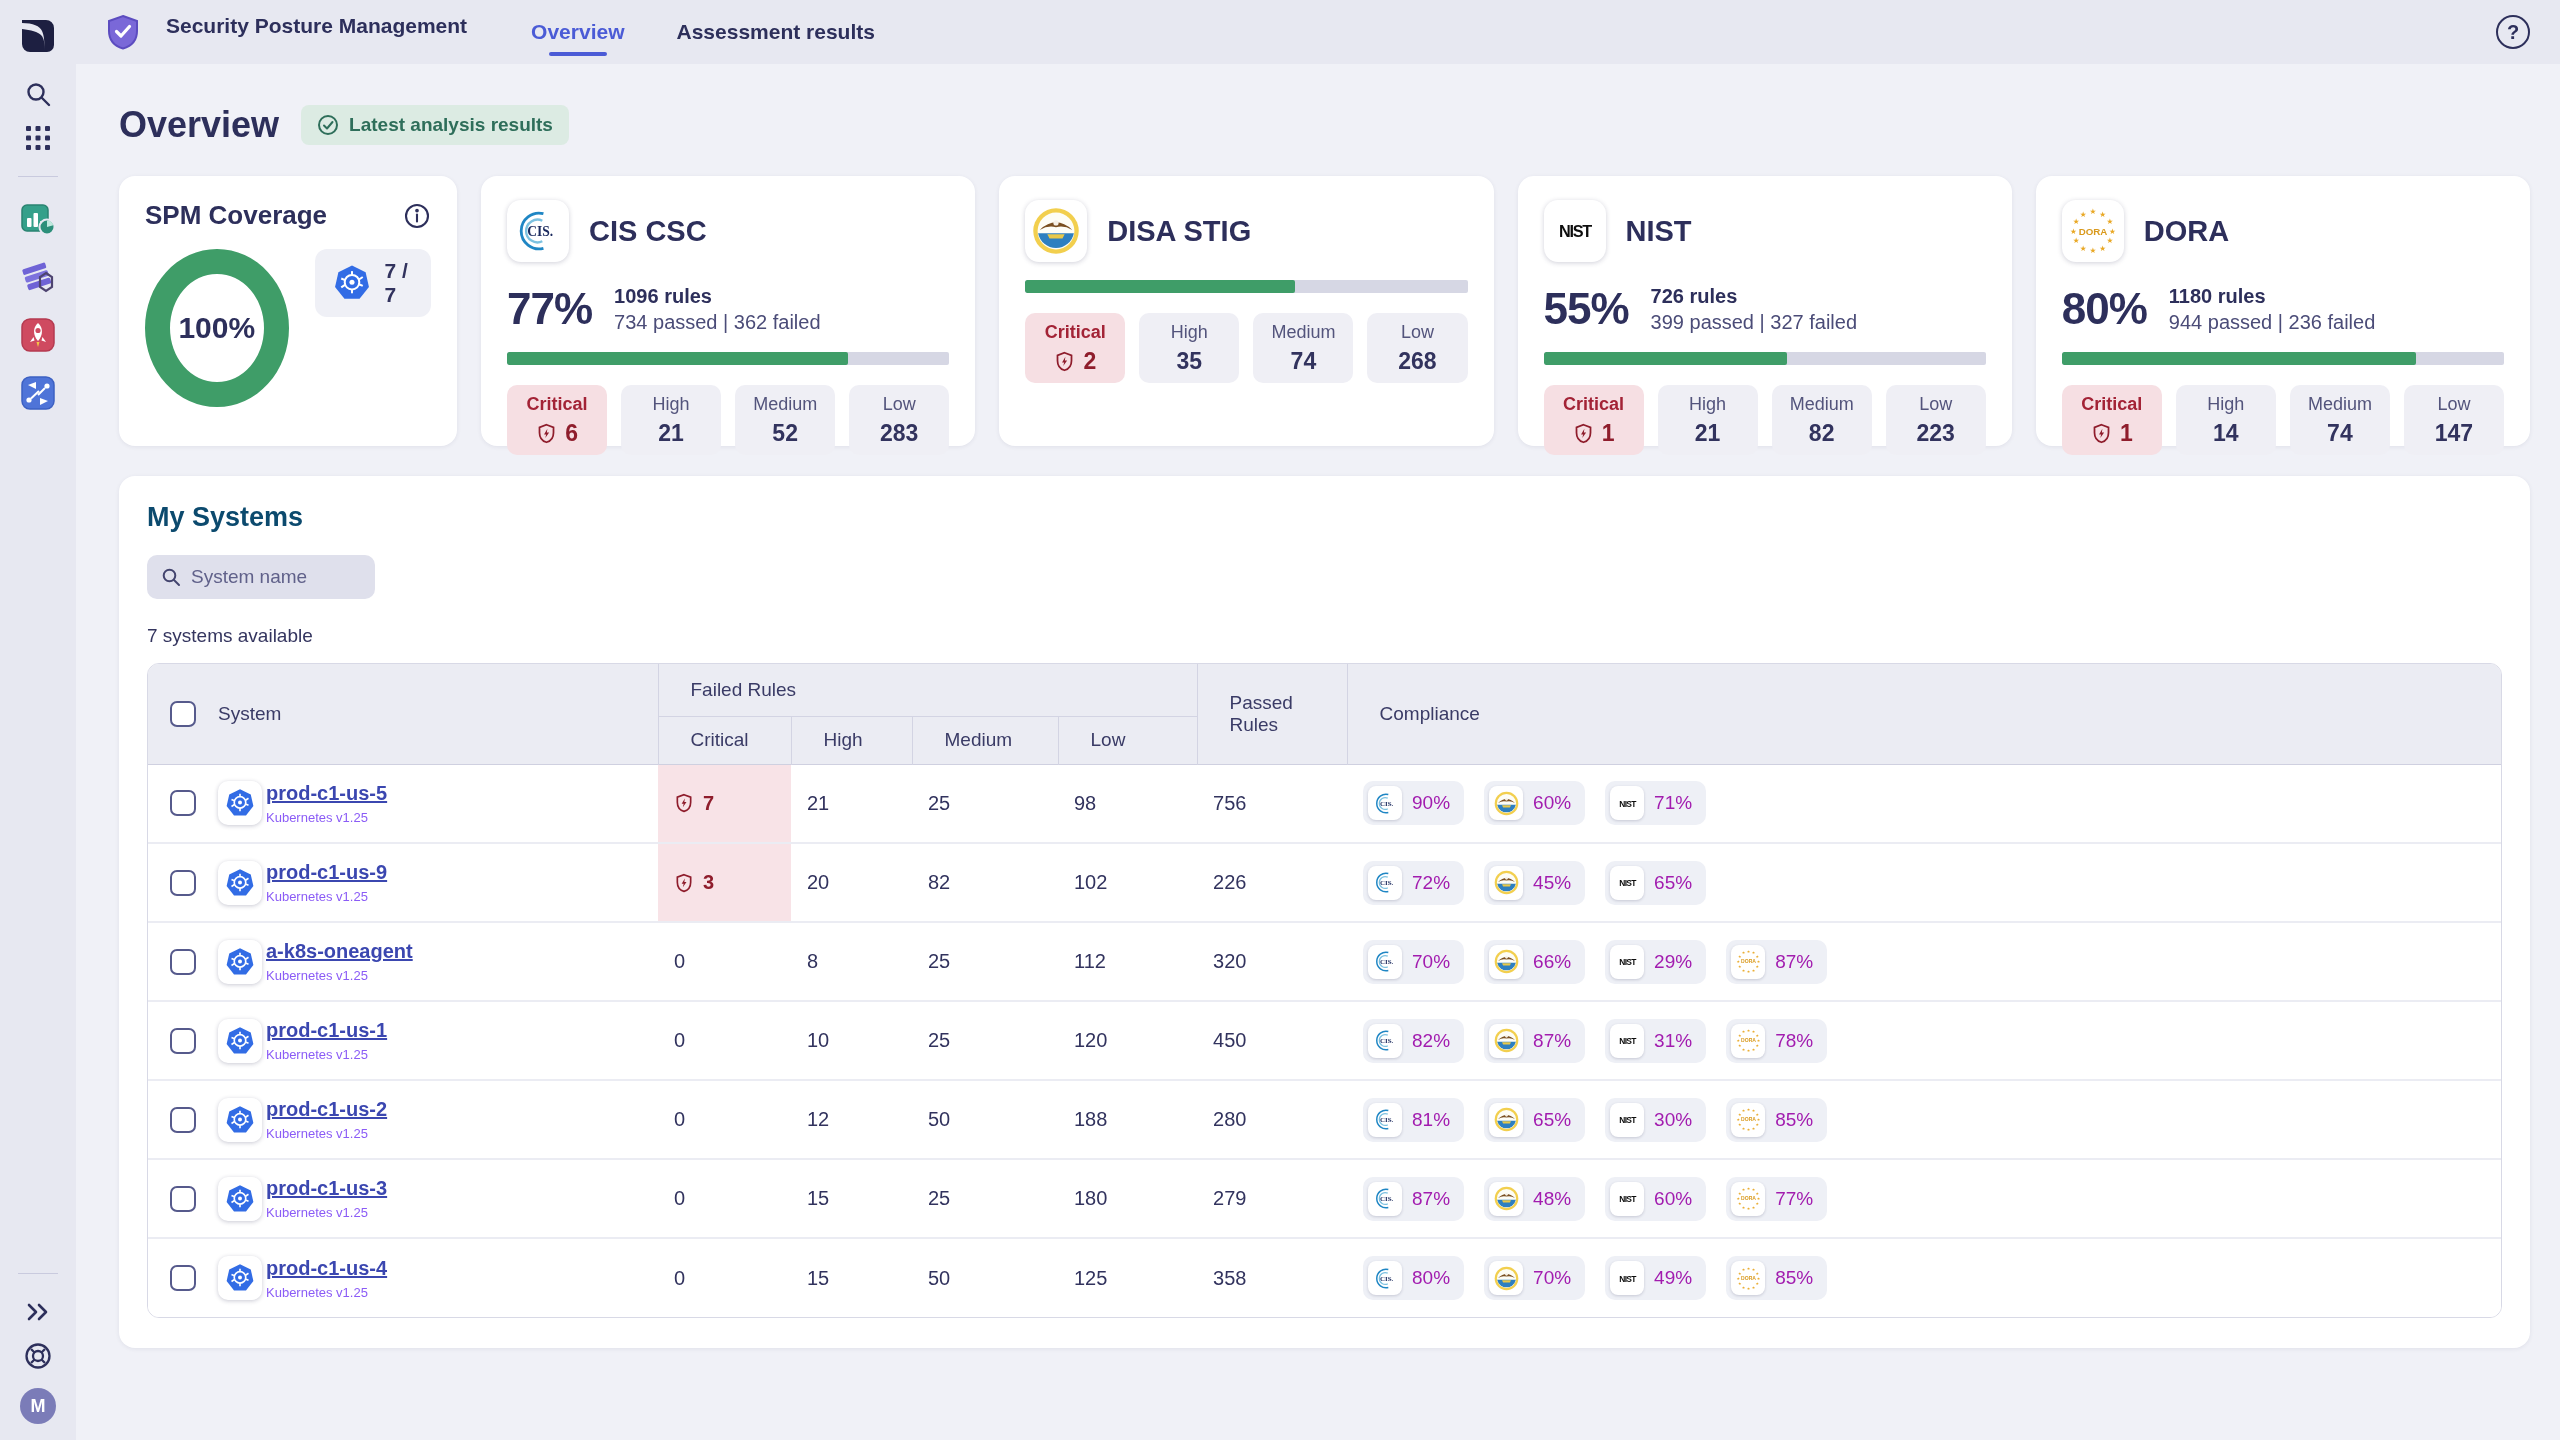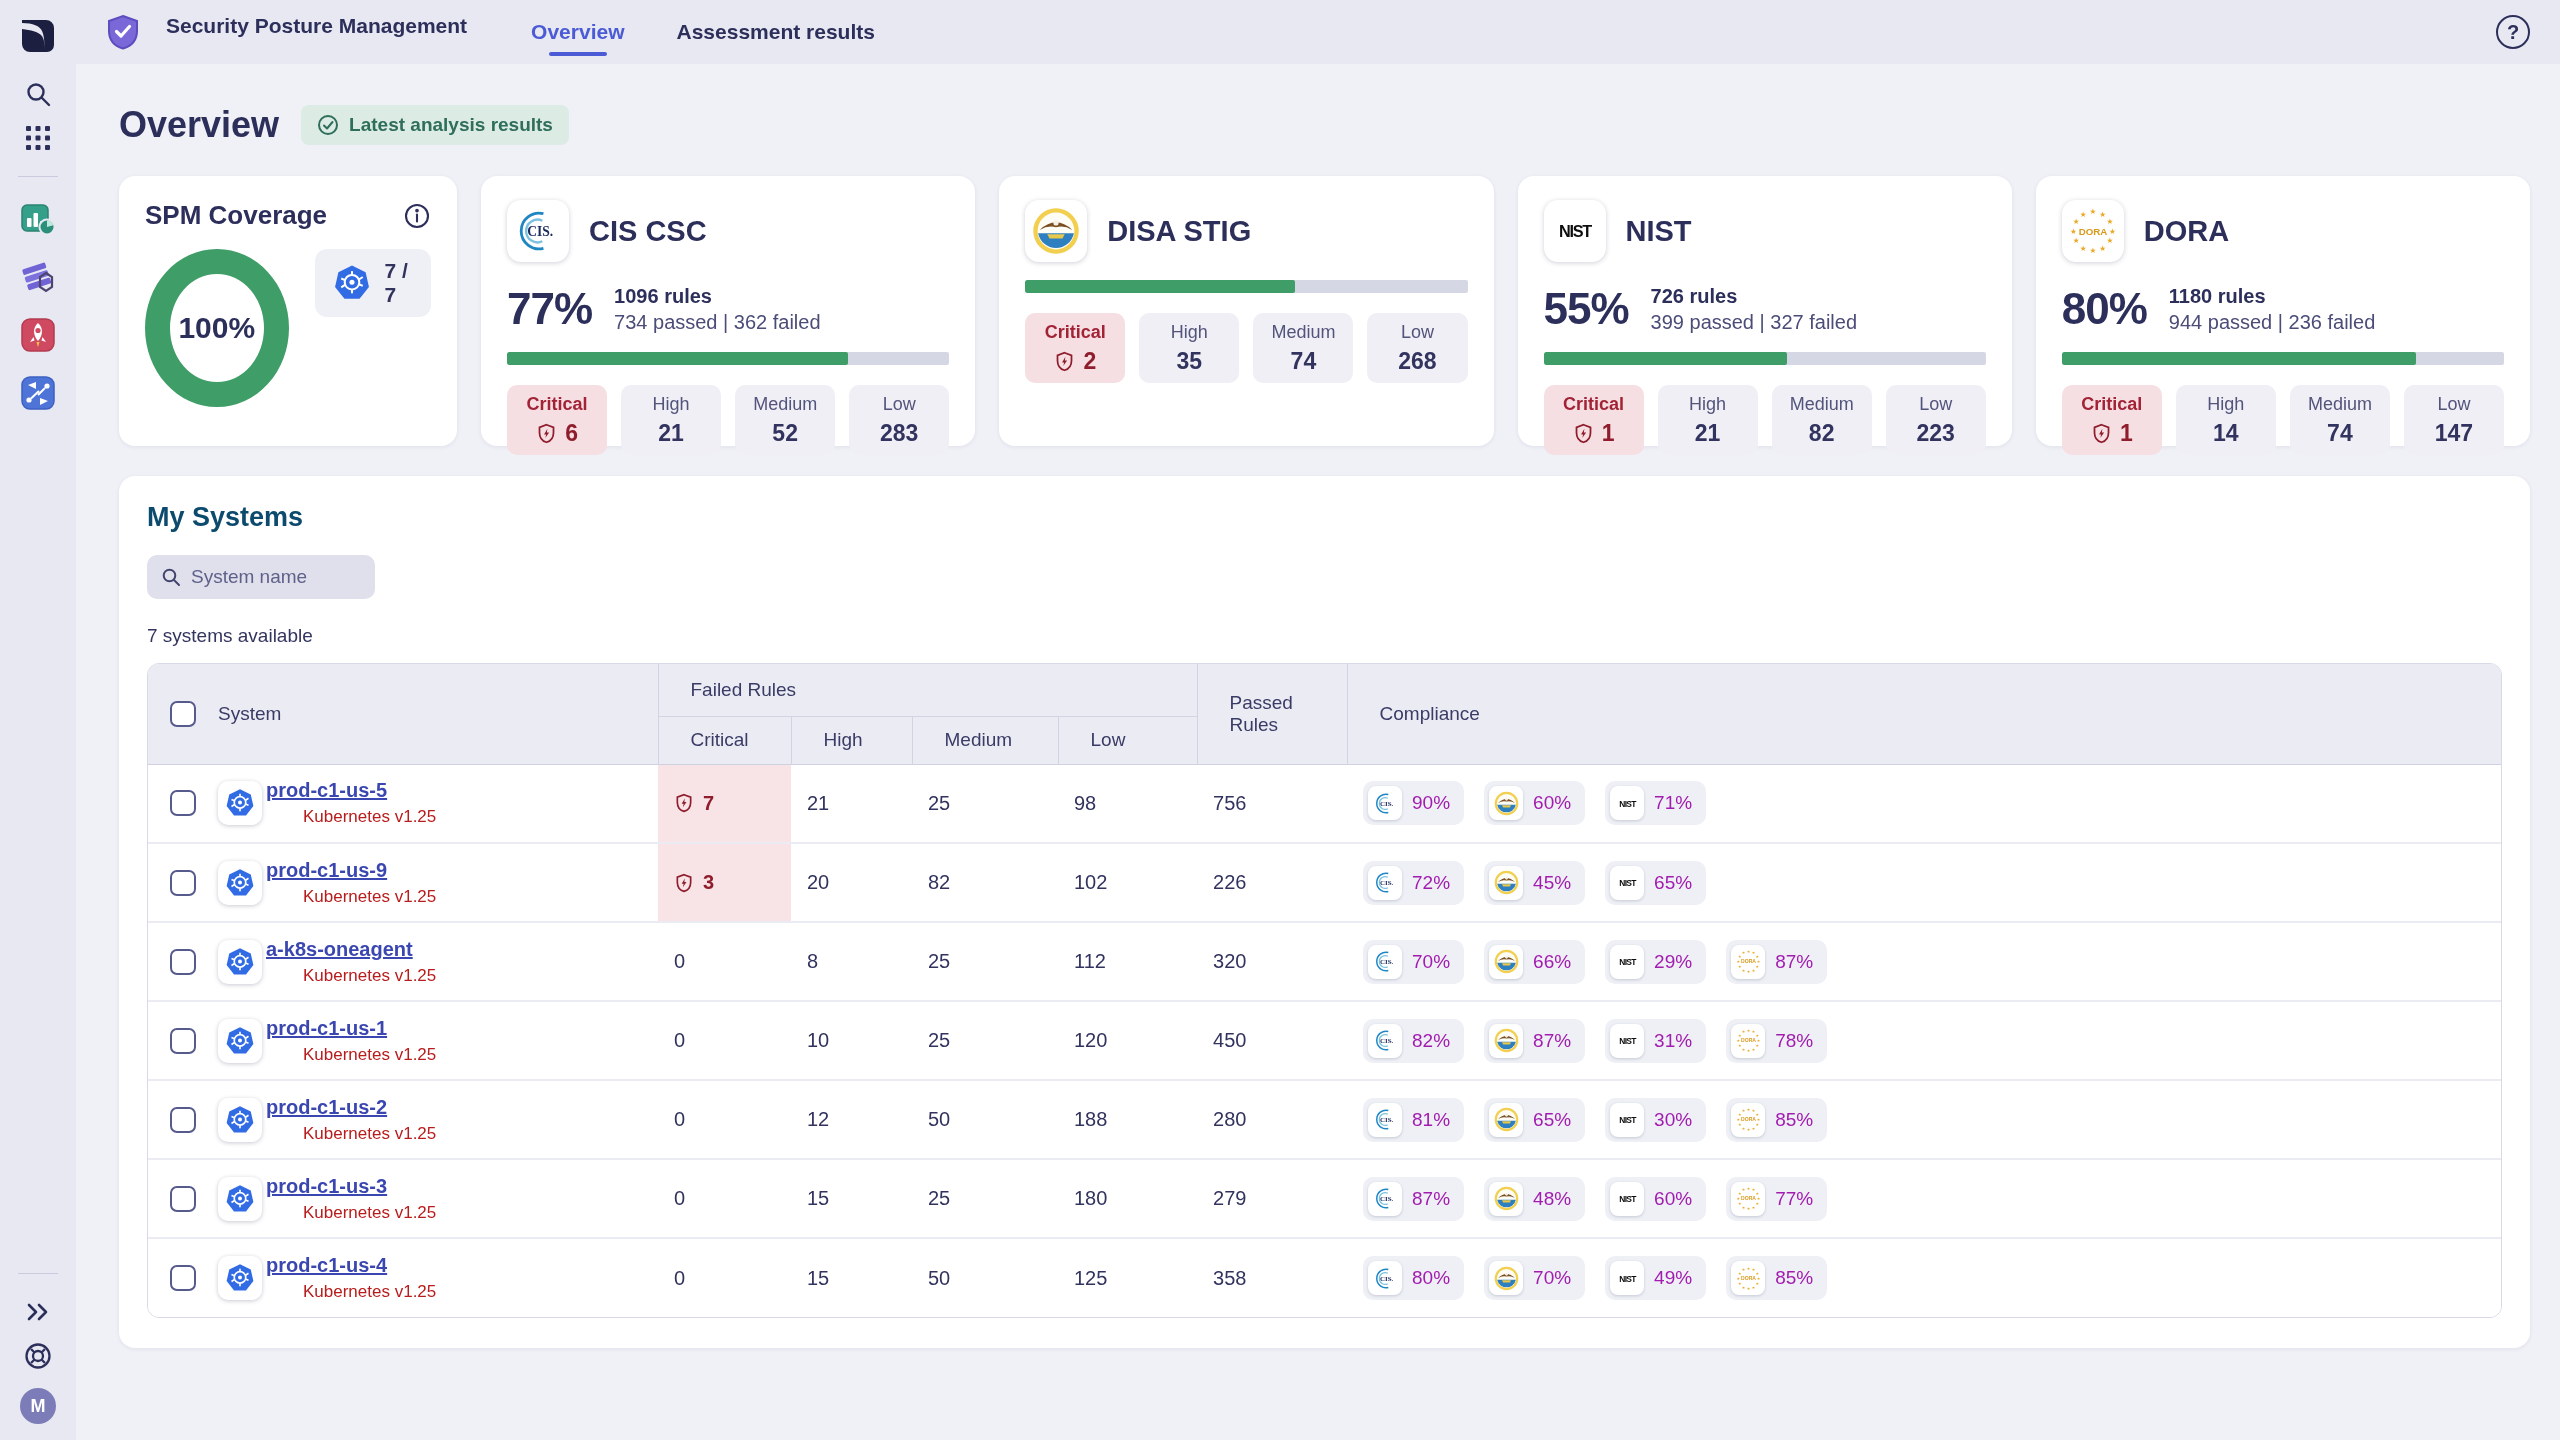--- a/index.html
+++ b/index.html
@@ -99,21 +99,21 @@
   tbody tr { border-top:2px solid #ebecf3; }
   tbody tr:first-child { border-top:none; }
   tbody td { height:79px; background:#fff; }
   .cb-cell { width:70px; text-align:center; }
   .checkbox { width:26px; height:26px; border:2px solid #565a8c; border-radius:7px; background:#fff;
               margin:0 auto; cursor:pointer; }
   .sys-flex { display:flex; align-items:center; gap:4px; }
   .k8s-chip { width:44px; height:44px; background:#fff; border-radius:10px;
               box-shadow:0 1px 4px rgba(40,40,80,.25); display:flex; align-items:center; justify-content:center; }
   .sys-link { font-size:20px; font-weight:bold; color:#3b47b0; text-decoration:underline; cursor:pointer; }
-  .sys-platform { font-size:17px; color:#b91c1c; margin-top:5px;margin-left:37px; }
+  .sys-platform { font-size:13px; color:#8b5cf6; margin-top:5px; }
   .num-cell { font-size:20px; color:#32335e; padding-left:16px; }
   .crit-cell.alert { background:#f8e3e7; }
   .crit-flex { display:flex; align-items:center; gap:9px; }
   .crit-num { color:#8f1d2c; font-weight:bold; }
   .comp-cell { padding-left:16px; }
   .comp-flex { display:flex; align-items:center; gap:20px; }
   .comp-badge { background:#eef0f6; border-radius:10px; padding:5px 14px 5px 5px; display:flex;
                 align-items:center; gap:10px; height:44px; }
   .comp-chip { width:34px; height:34px; background:#fff; border-radius:8px;
                box-shadow:0 1px 3px rgba(40,40,80,.2); display:flex; align-items:center; justify-content:center; }

